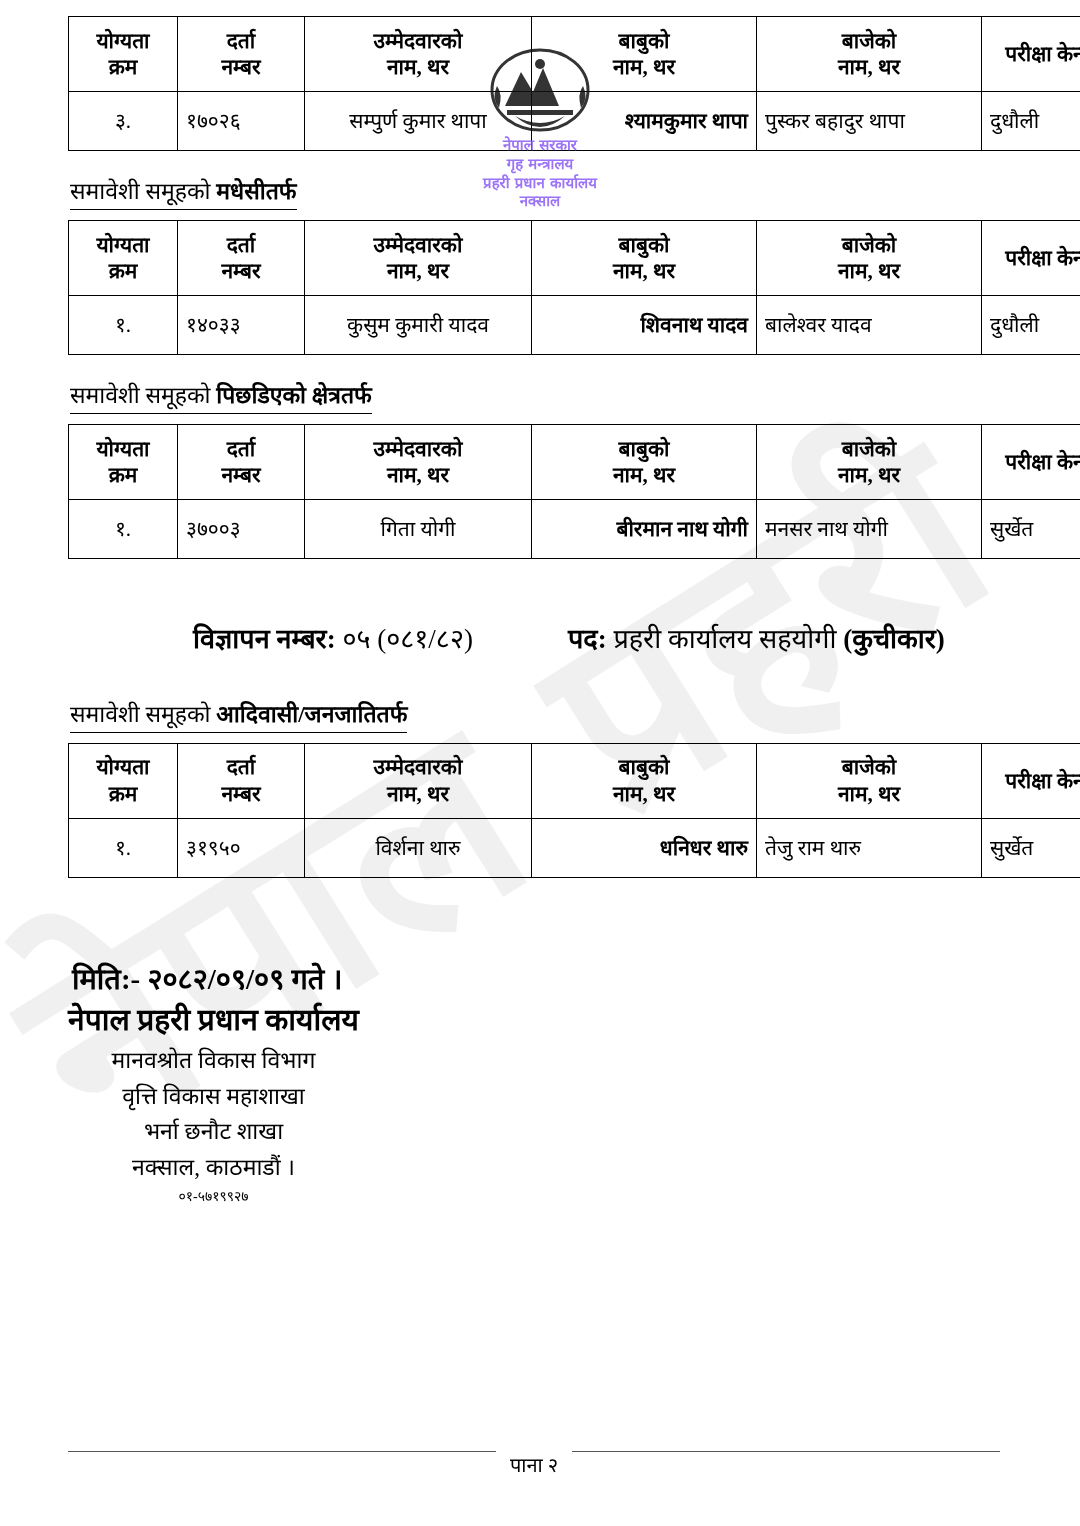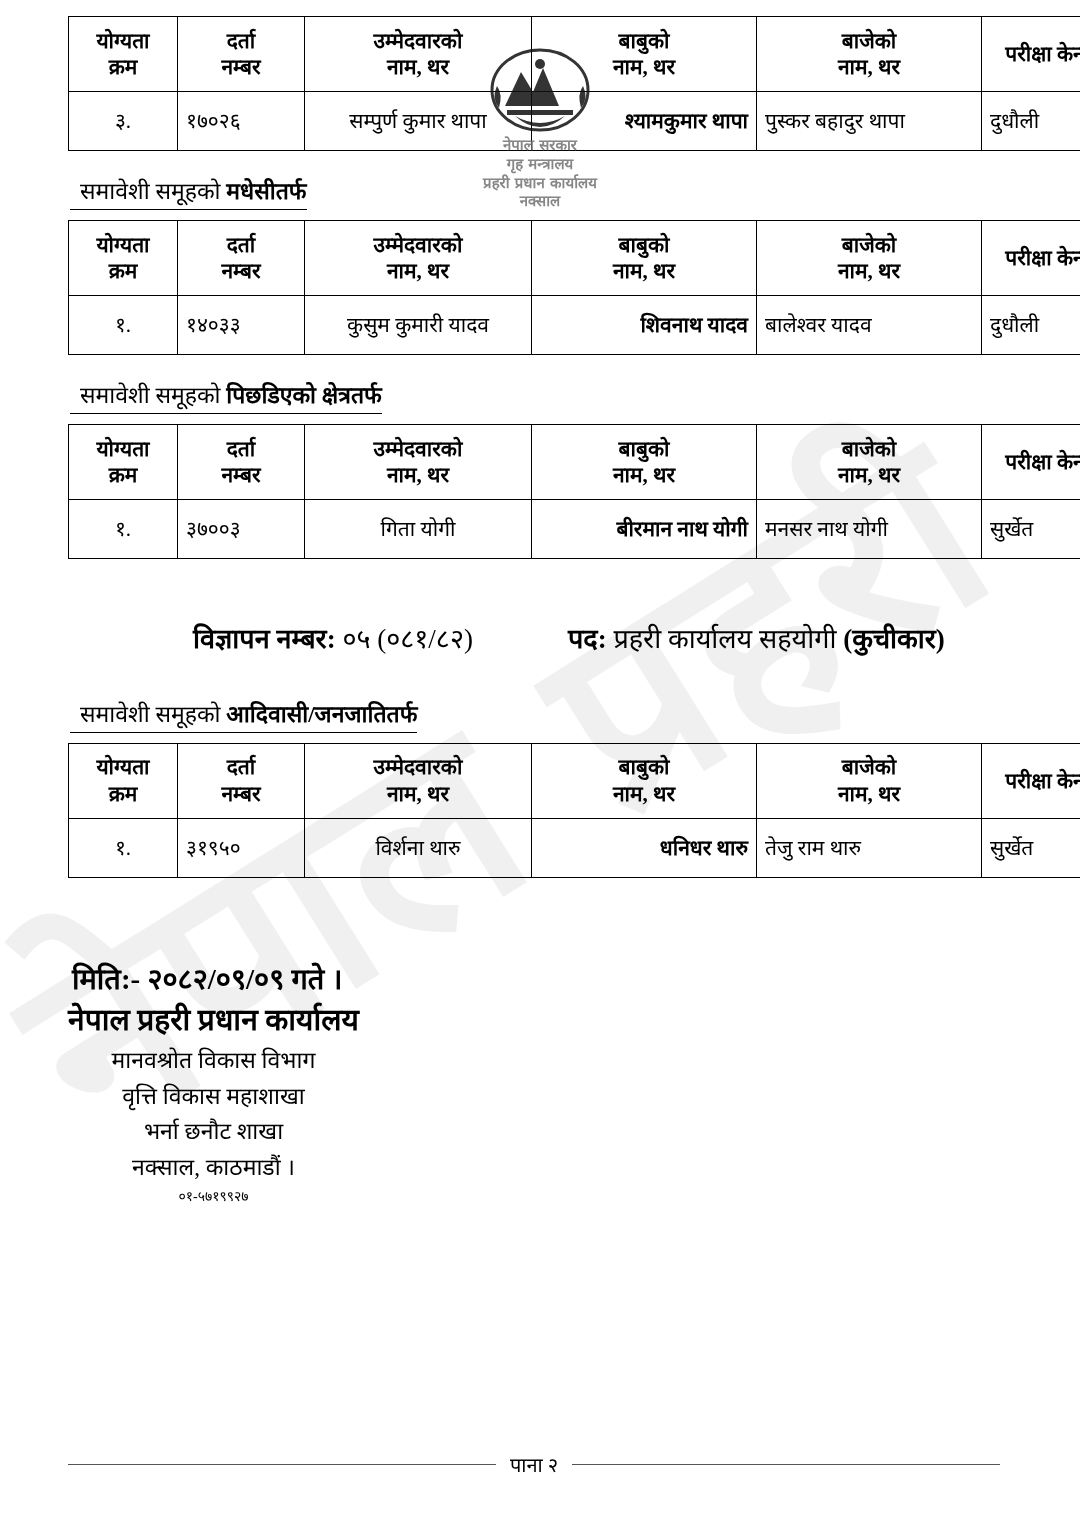--- a/index.html
+++ b/index.html
@@ -52,21 +52,21 @@
     opacity: 0.85;
   }
   .emblem .seal-wrap {
     display: inline-block;
     position: relative;
     width: 200px;
   }
   .emblem .seal-text {
     font-family: "DejaVu Sans", sans-serif;
     font-weight: 700;
-    color: #737373;
+    color: #8b5cf6;
     line-height: 1.25;
     font-size: 15px;
     margin-top: -6px;
   }
   .emblem svg { display: block; margin: 0 auto; }
 
   
   .page {
     position: relative;
     z-index: 2;
@@ -108,21 +108,21 @@
 
   .group-title {
     font-size: 23px;
     margin: 26px 0 10px 2px;
     display: inline-block;
     border-bottom: 1.6px solid #000;
     padding-bottom: 2px;
     line-height: 1.3;
   }
   .group-title b { font-weight: 700; }
-  .group-title .lite { font-weight: 400; margin-left: 10px; }
+  .group-title .lite { font-weight: 400; }
 
   .ad-line {
     margin-top: 60px;
     margin-bottom: 18px;
     display: flex;
     align-items: baseline;
     font-size: 27px;
   }
   .ad-line .ad-left { width: 470px; padding-left: 30px; text-align: center; }
   .ad-line .ad-right { flex: 1; }
@@ -153,21 +153,21 @@
   .footer .office .o4,
   .footer .office .o5 { font-size: 23px; }
   .footer .office .o6 { font-size: 14px; }
 
   .page-foot {
     position: absolute;
     left: 68px;
     right: 80px;
     bottom: 48px;
     display: flex;
-    align-items: center;
+    align-items: flex-start;
     gap: 14px;
     z-index: 2;
   }
   .page-foot .rule {
     flex: 1;
     height: 1px;
     background: #555;
   }
   .page-foot .pnum {
     font-size: 20px;

